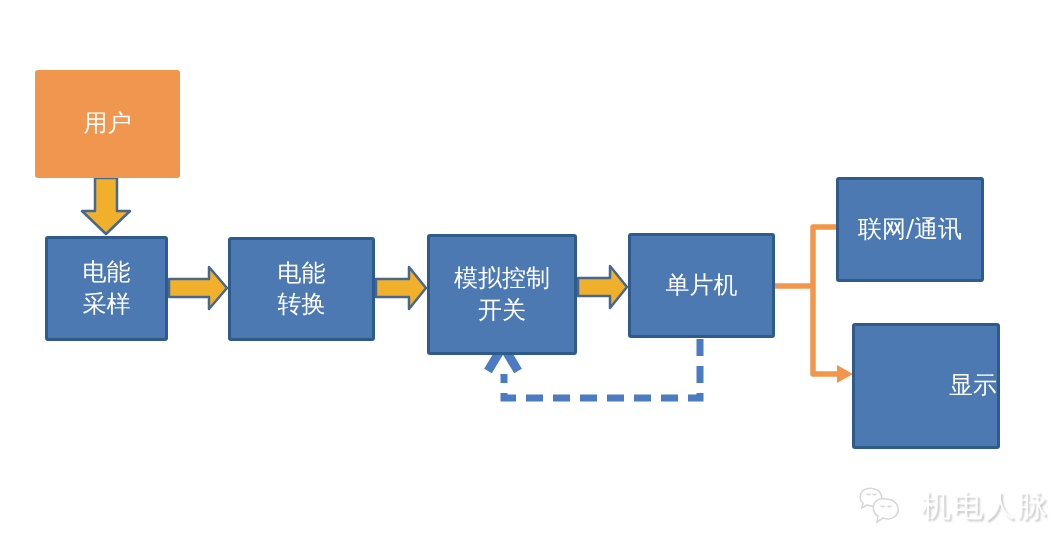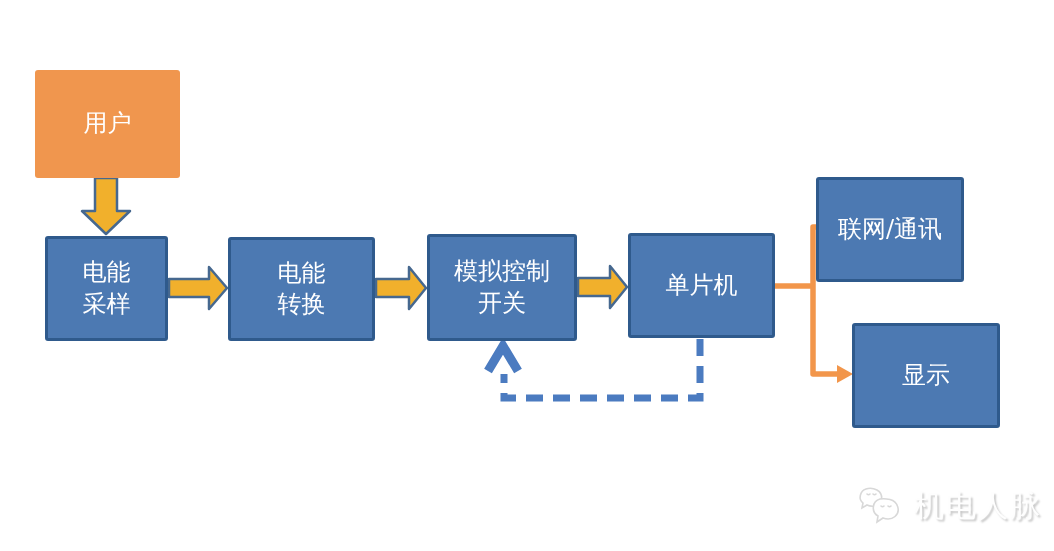--- a/index.html
+++ b/index.html
@@ -40,21 +40,21 @@
     background: var(--box-orange-fill, #F0964E);
     border: none;
   }
   .node span { display: block; }
 
   .watermark {
     position: absolute;
     left: 856px; top: 480px;
     display: flex;
     align-items: center;
-    gap: 6px;
+    gap: 13px;
   }
   .watermark-text {
     font-size: 30px;
     letter-spacing: 2px;
     color: var(--watermark-text, #fefefe);
     text-shadow: 2px 2px 2px var(--watermark-shadow, #c9c9c9);
     white-space: nowrap;
   }
 </style>
 </head>
@@ -85,34 +85,34 @@
   <div class="node blue" style="left:45px; top:236px; width:123px; height:105px;">
     <span>电能</span>
     <span>采样</span>
   </div>
 
   <div class="node blue" style="left:228px; top:237px; width:147px; height:104px;">
     <span>电能</span>
     <span>转换</span>
   </div>
 
-  <div class="node blue" style="left:427px; top:234px; width:150px; height:107px;">
+  <div class="node blue" style="left:427px; top:234px; width:150px; height:121px;">
     <span>模拟控制</span>
     <span>开关</span>
   </div>
 
   <div class="node blue" style="left:628px; top:233px; width:147px; height:105px;">
     <span>单片机</span>
   </div>
 
-  <div class="node blue" style="left:816px; top:177px; width:148px; height:105px;">
+  <div class="node blue" style="left:836px; top:177px; width:148px; height:105px;">
     <span>联网/通讯</span>
   </div>
 
-  <div class="node blue" style="left:852px; top:323px; width:148px; height:105px;">
+  <div class="node blue" style="left:852px; top:323px; width:148px; height:126px;align-items:flex-end;">
     <span>显示</span>
   </div>
 
   <div class="watermark">
     <svg width="52" height="52" viewBox="0 0 52 52" xmlns="http://www.w3.org/2000/svg">
       <g style="stroke:var(--watermark-logo); fill:#ffffff; stroke-width:1.6;">
         <path d="M10 9 C4 11 2 19 7 23 L6 28 L11 25 C13 26 16 26.5 19 26 C27 24.5 28 14 21 10 C17 8 13 8 10 9 Z"></path>
         <path d="M24 19 C16 21 15 32 22 36 L21 42 L27 38 C31 39.5 36 39 39 36.5 C45 31.5 42 21.5 34 19.5 C30.5 18.7 27 18.5 24 19 Z"></path>
       </g>
       <g style="stroke:var(--watermark-logo); fill:none; stroke-width:1.6; stroke-linecap:round;">

